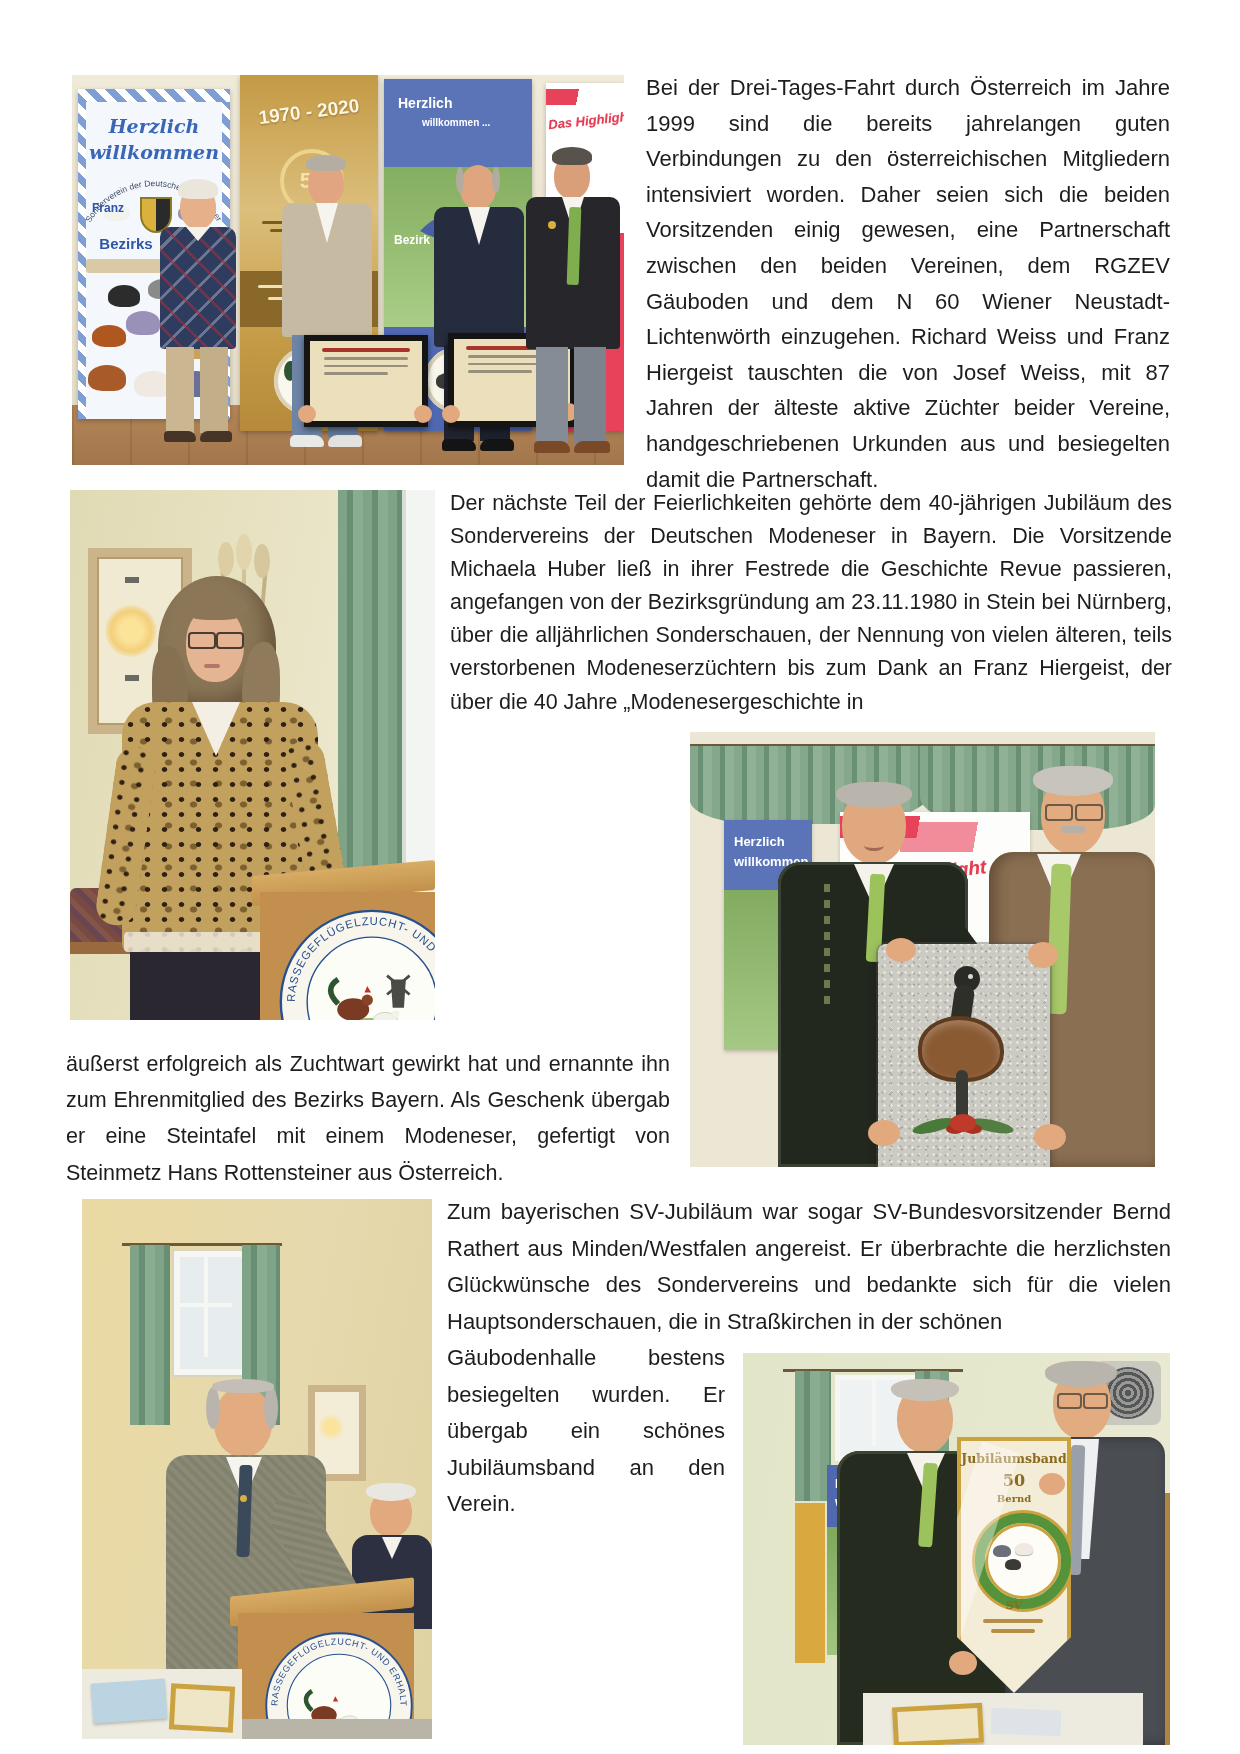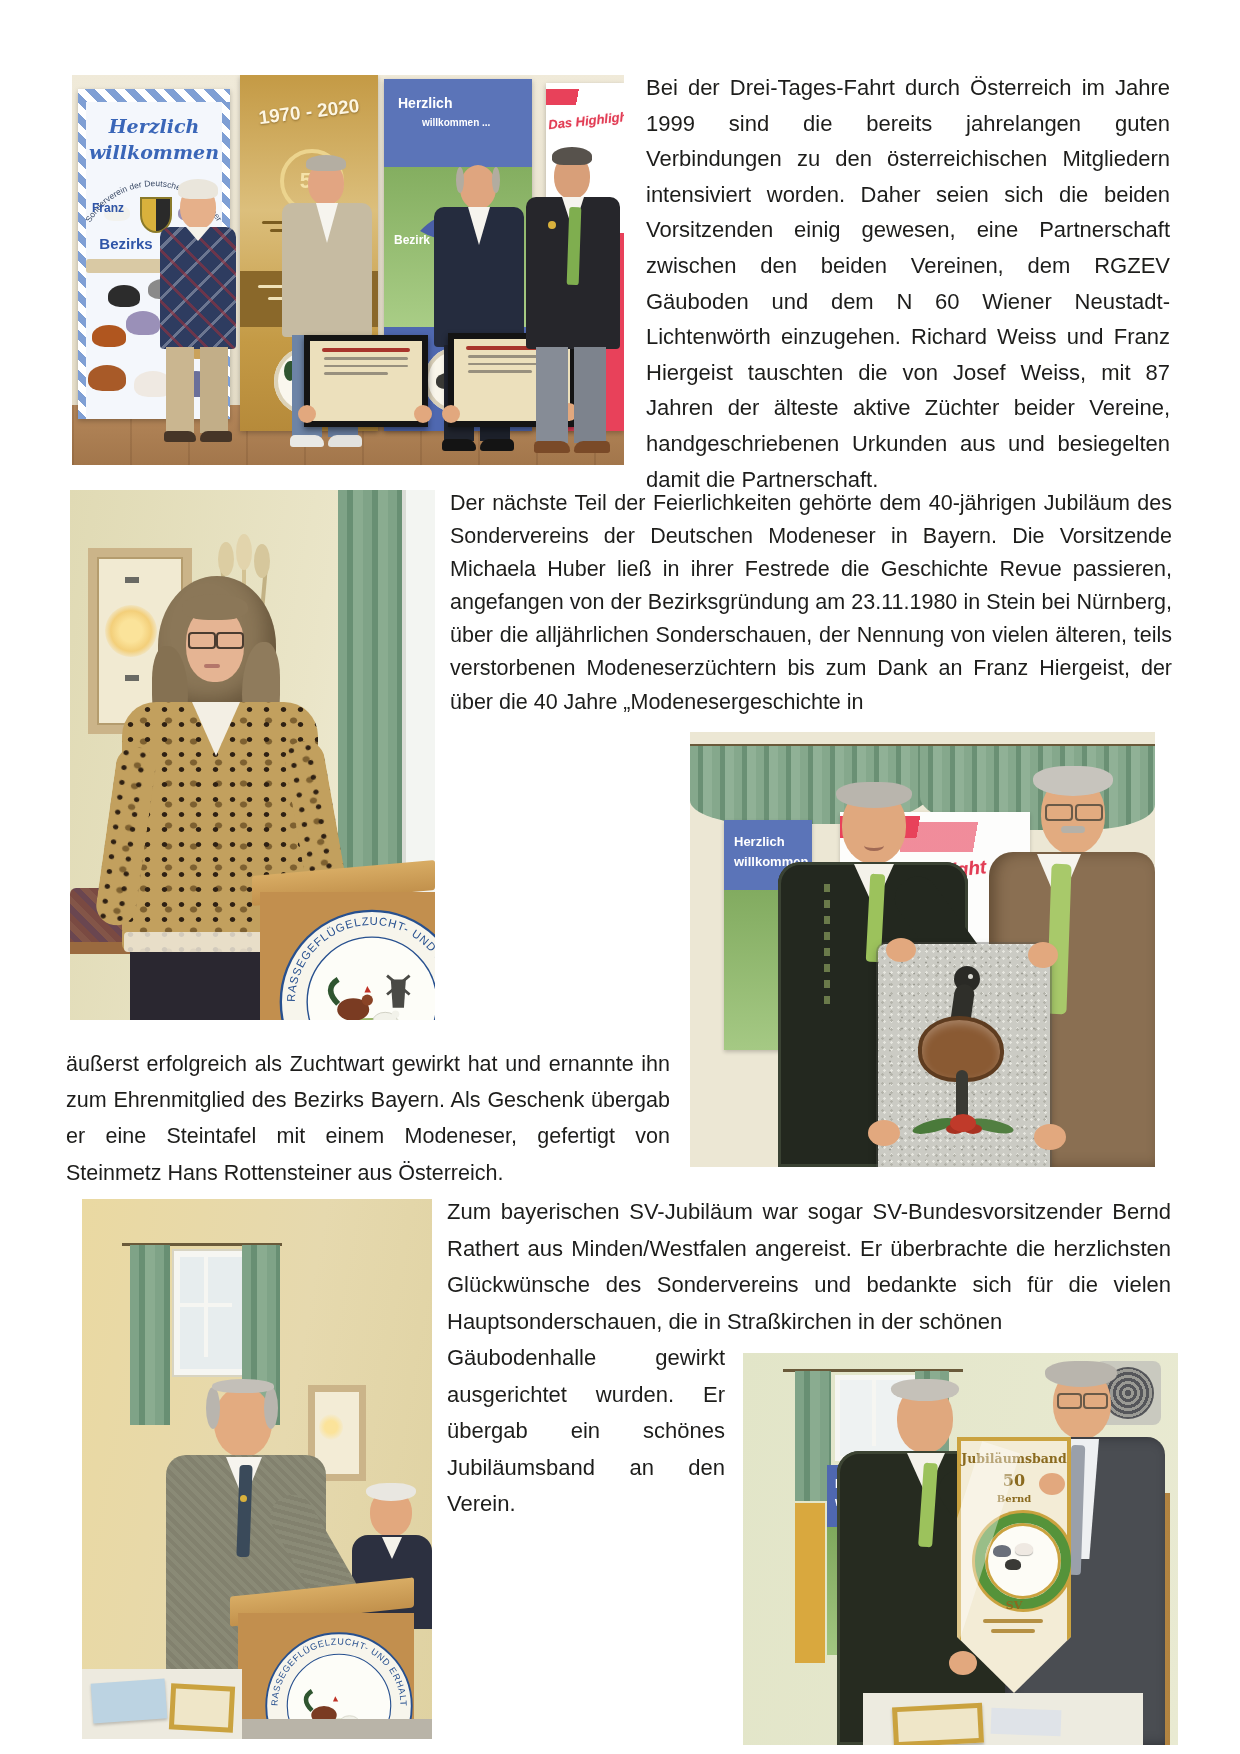--- a/index.html
+++ b/index.html
@@ -38,21 +38,21 @@
 
   <div class="tb" style="left:646px;top:70px;width:524px;font-size:22px;line-height:35.6px;">Bei der Drei-Tages-Fahrt durch Österreich im Jahre 1999 sind die bereits jahrelangen guten Verbindungen zu den österreichischen Mitgliedern intensiviert worden. Daher seien sich die beiden Vorsitzenden einig gewesen, eine Partnerschaft zwischen den beiden Vereinen, dem RGZEV Gäuboden und dem N 60 Wiener Neustadt-Lichtenwörth einzugehen. Richard Weiss und Franz Hiergeist tauschten die von Josef Weiss, mit 87 Jahren der älteste aktive Züchter beider Vereine, handgeschriebenen Urkunden aus und besiegelten damit die Partnerschaft.</div>
 
   <div class="tb" style="left:450px;top:487px;width:722px;font-size:21.5px;line-height:33.1px;">Der nächste Teil der Feierlichkeiten gehörte dem 40-jährigen Jubiläum des Sondervereins der Deutschen Modeneser in Bayern. Die Vorsitzende Michaela Huber ließ in ihrer Festrede die Geschichte Revue passieren, angefangen von der Bezirksgründung am 23.11.1980 in Stein bei Nürnberg, über die alljährlichen Sonderschauen, der Nennung von vielen älteren, teils verstorbenen Modeneserzüchtern bis zum Dank an Franz Hiergeist, der über die 40 Jahre „Modenesergeschichte in</div>
 
 
   <div class="tb" style="left:447px;top:1194px;width:724px;font-size:22px;line-height:36.6px;">Zum bayerischen SV-Jubiläum war sogar SV-Bundesvorsitzender Bernd Rathert aus Minden/Westfalen angereist. Er überbrachte die herzlichsten Glückwünsche des Sondervereins und bedankte sich für die vielen Hauptsonderschauen, die in Straßkirchen in der schönen</div>
 
   <div class="tb" style="left:66px;top:1046px;width:604px;font-size:21.5px;line-height:36.2px;">äußerst erfolgreich als Zuchtwart gewirkt hat und ernannte ihn zum Ehrenmitglied des Bezirks Bayern. Als Geschenk übergab er eine Steintafel mit einem Modeneser, gefertigt von Steinmetz Hans Rottensteiner aus Österreich.</div>
 
-  <div class="tb" style="left:447px;top:1340px;width:278px;font-size:22px;line-height:36.6px;">Gäubodenhalle gewirkt ausgerichtet wurden. Er übergab ein schönes Jubiläumsband an den Verein.</div>
+  <div class="tb" style="left:447px;top:1340px;width:278px;font-size:22px;line-height:36.6px;">Gäubodenhalle bestens besiegelten wurden. Er übergab ein schönes Jubiläumsband an den Verein.</div>
 
   <div class="photo" style="left:72px;top:75px;width:552px;height:390px;" title="Vier Männer mit zwei gerahmten Urkunden vor Roll-up-Bannern">
     <div class="abs" style="inset:0;background:linear-gradient(#f0ead9,#e4dcc6);"></div>
     <div class="abs" style="left:0;top:330px;width:552px;height:60px;
          background:repeating-linear-gradient(90deg,rgba(60,30,10,.12) 0 2px,transparent 2px 58px),linear-gradient(#b5875a,#a2764b);"></div>
 
     <div class="abs" style="left:6px;top:14px;width:152px;height:330px;background:#f4f7fc;box-shadow:0 2px 5px rgba(0,0,0,.25);overflow:hidden;">
       <div class="abs" style="left:0;top:0;width:152px;height:13px;
            background:repeating-linear-gradient(45deg,#7f9fd4 0 7px,#fff 7px 14px);"></div>
       <div class="abs" style="left:0;top:13px;width:8px;height:317px;
@@ -380,21 +380,21 @@
         <ellipse cx="136" cy="128" rx="11" ry="8" fill="#9a5a2e"></ellipse>
       </svg>
     </div>
 
     <div class="abs" style="left:0;top:470px;width:160px;height:70px;background:#edeadf;"></div>
     <div class="abs" style="left:10px;top:482px;width:74px;height:40px;background:#bcd3e2;transform:rotate(-4deg);box-shadow:0 2px 3px rgba(0,0,0,.2);"></div>
     <div class="abs" style="left:88px;top:486px;width:54px;height:36px;background:#efe6c8;border:5px solid #caa23f;transform:rotate(3deg);"></div>
     <div class="abs" style="left:160px;top:520px;width:190px;height:20px;background:#b9b4a8;"></div>
   </div>
 
-  <div class="photo" style="left:743px;top:1353px;width:427px;height:392px;padding-left:8px;" title="Übergabe des Jubiläumsbandes">
+  <div class="photo" style="left:743px;top:1353px;width:427px;height:392px;" title="Übergabe des Jubiläumsbandes">
     <div class="abs" style="inset:0;background:linear-gradient(100deg,#e2e5c8,#e9ead2);"></div>
     <div class="abs" style="left:352px;top:8px;width:66px;height:64px;background:#c9c9bf;border-radius:8px;">
       <div class="abs" style="left:7px;top:6px;width:52px;height:52px;border-radius:50%;
            background:repeating-radial-gradient(circle,#55565a 0 3px,#9a9a94 3px 6px);"></div>
     </div>
     <div class="abs" style="left:40px;top:16px;width:180px;height:3px;background:#6a5a3a;"></div>
     <div class="curtain" style="left:52px;top:18px;width:36px;height:130px;"></div>
     <div class="abs" style="left:92px;top:22px;width:78px;height:76px;background:#eef2f2;border:5px solid #f6f6f2;">
       <div class="abs" style="left:32px;top:0;width:4px;height:66px;background:#f6f6f2;"></div>
     </div>

